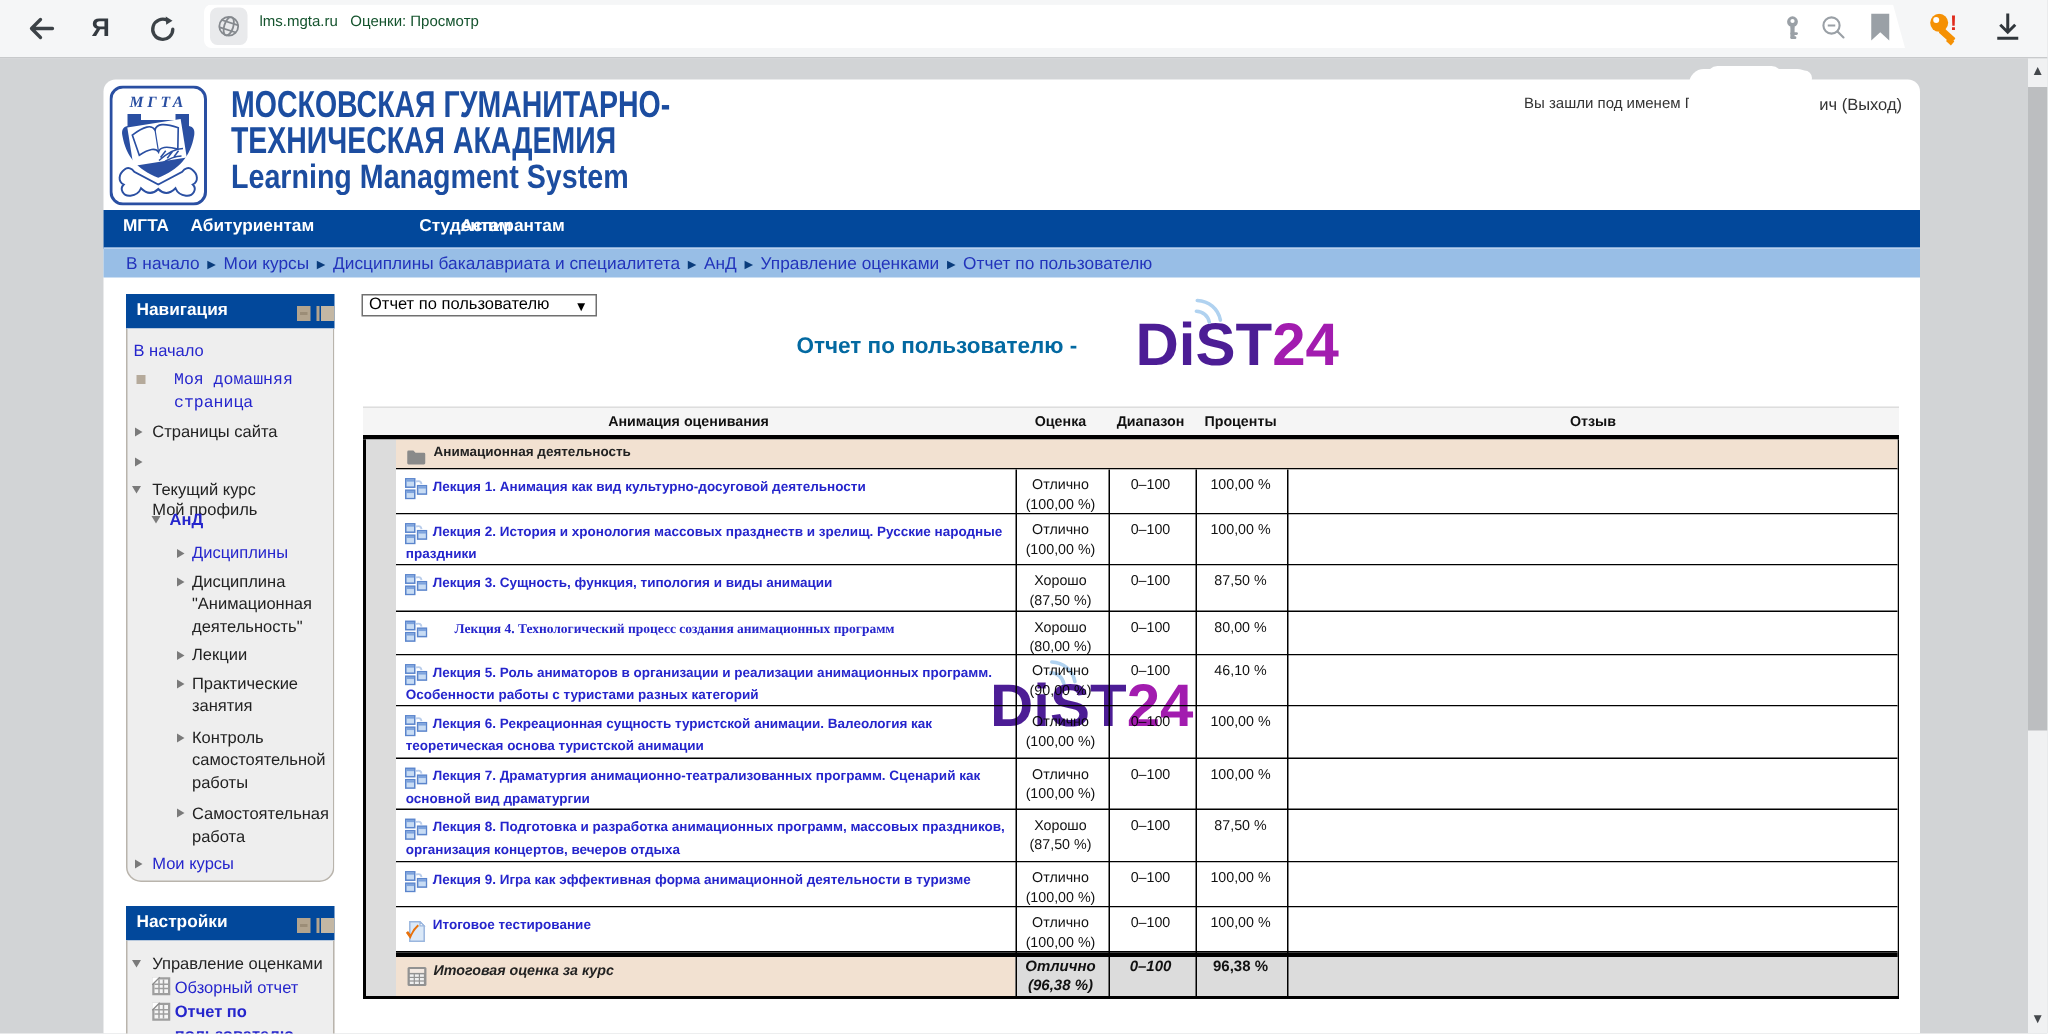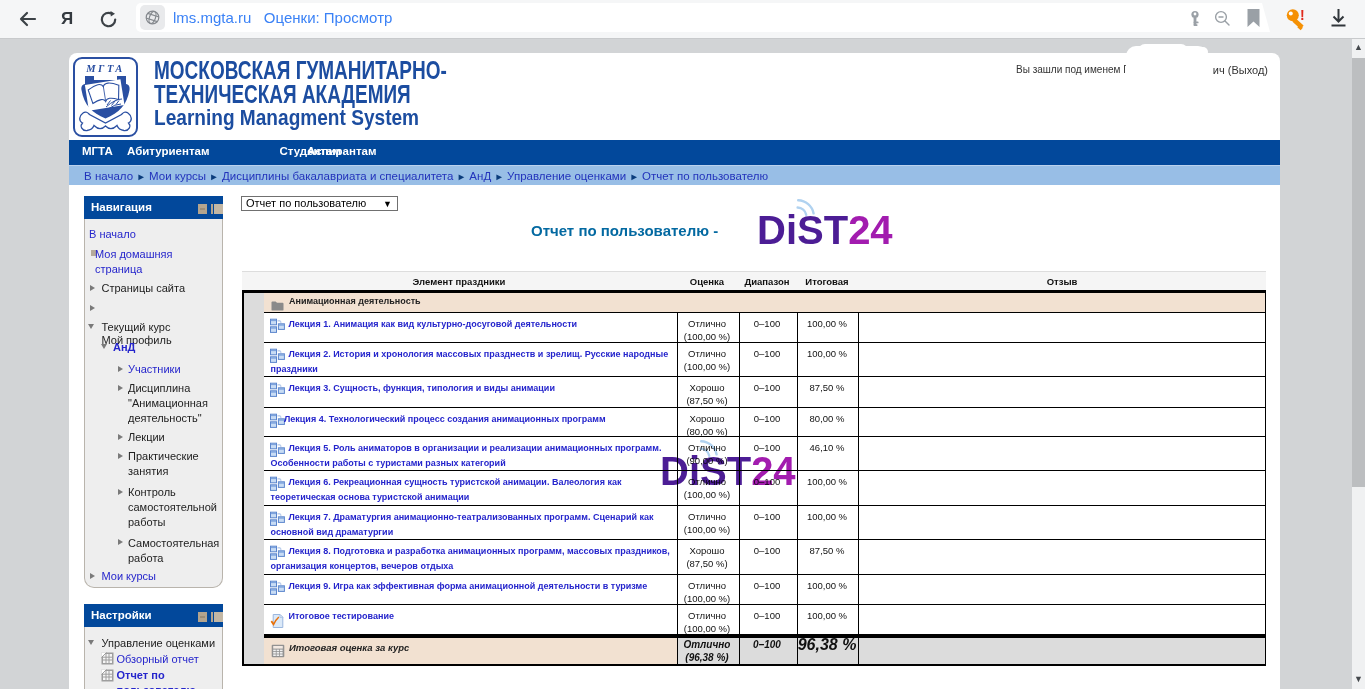--- a/index.html
+++ b/index.html
@@ -1,21 +1,21 @@
 <!DOCTYPE html>
 <html><head>
 <meta charset="utf-8">
 <style>
   html,body{margin:0;padding:0;}
   body{width:1365px;height:689px;overflow:hidden;background:#d2d4d6;font-family:"Liberation Sans",sans-serif;position:relative;}
   .abs{position:absolute;}
   #chrome{position:absolute;left:0;top:0;width:1365px;height:39px;background:#f5f6f7;border-bottom:1px solid #c8cacc;box-sizing:border-box;}
   #addrbar{position:absolute;left:136px;top:3px;width:1134px;height:29px;background:#fff;border-radius:5px 0 0 5px;clip-path:polygon(0 0,1126px 0,1134px 100%,0 100%);}
   #urlchip{position:absolute;left:4px;top:2px;width:25px;height:25px;background:#e9eaec;border-radius:5px;}
-  .ctext{font-size:15px;color:#3b82f6;}
+  .ctext{font-size:10px;color:#14532d;}
   #page{position:absolute;left:69px;top:53px;width:1211px;height:636px;background:#fff;border-radius:8px 8px 0 0;}
   #sbtrack{position:absolute;left:1352px;top:39px;width:13px;height:650px;background:#f0f1f2;}
   #sbthumb{position:absolute;left:1352px;top:58px;width:13px;height:429px;background:#bcbec0;}
   .hdrline{color:#1c4da0;font-weight:bold;transform-origin:left top;white-space:nowrap;}
   #navbar{position:absolute;left:69px;top:140px;width:1211px;height:26px;background:#02489b;}
   #navbar span{color:#fff;font-weight:bold;font-size:11.5px;position:absolute;top:5px;}
   #crumbs{position:absolute;left:69px;top:165px;width:1211px;height:20px;background:#98bee6;border-top:1px solid #bad1ee;box-sizing:border-box;font-size:11.5px;letter-spacing:0.02px;}
   #crumbs a{color:#2233bb;text-decoration:none;}
   .crarr{color:#0a3c7c;font-size:9.5px;}
   .blockhdr{position:absolute;left:84px;width:139px;height:23px;background:#02489b;color:#fff;font-weight:bold;font-size:11.5px;box-sizing:border-box;padding:5px 0 0 7px;}
@@ -112,31 +112,31 @@
 </div>
 <div id="crumbs">
   <div class="abs" style="left:15px;top:3.5px;"><a>В начало</a> <span class="crarr">►</span> <a>Мои курсы</a> <span class="crarr">►</span> <a>Дисциплины бакалавриата и специалитета</a> <span class="crarr">►</span> <a>АнД</a> <span class="crarr">►</span> <a>Управление оценками</a> <span class="crarr">►</span> <a>Отчет по пользователю</a></div>
 </div>
 <div class="blockhdr" style="top:196px;">Навигация</div>
 <div class="blockbody" style="top:219px;height:369px;border-radius:0 0 10px 10px;"></div>
 <div class="blockhdr" style="top:604px;">Настройки</div>
 <div class="blockbody" style="top:627px;height:70px;"></div>
 <div class="nli" style="left:89px;top:227px;width:130px;"><a>В начало</a></div>
 <div class="abs" style="left:91px;top:250px;width:6px;height:6px;background:#b5aa9b;"></div>
-<div class="nli" style="left:95px;top:247px;width:130px;"><a>Моя домашняя<br>страница</a></div>
+<div class="nli" style="left:116px;top:247px;width:130px;font-family:Liberation Mono, monospace;"><a>Моя домашняя<br>страница</a></div>
 <div class="tri tri-r" style="left:90px;top:284.5px;"></div>
 <div class="nli" style="left:101.5px;top:281px;width:130px;">Страницы сайта</div>
 <div class="tri tri-r" style="left:90px;top:304.5px;"></div>
 <div class="nli" style="left:101.5px;top:301px;width:130px;margin-top:32px;">Мой профиль</div>
 <div class="tri tri-d" style="left:88px;top:324px;"></div>
 <div class="nli" style="left:101.5px;top:320px;width:130px;">Текущий курс</div>
 <div class="tri tri-d" style="left:101px;top:344px;"></div>
 <div class="nli" style="left:113px;top:340px;width:130px;"><a style="font-weight:bold;">АнД</a></div>
 <div class="tri tri-r" style="left:118px;top:365.5px;"></div>
-<div class="nli" style="left:128px;top:362px;width:130px;"><a>Участники</a></div>
+<div class="nli" style="left:128px;top:362px;width:130px;"><a>Дисциплины</a></div>
 <div class="tri tri-r" style="left:118px;top:384.5px;"></div>
 <div class="nli" style="left:128px;top:381px;width:110px;">Дисциплина<br>"Анимационная<br>деятельность"</div>
 <div class="tri tri-r" style="left:118px;top:433.5px;"></div>
 <div class="nli" style="left:128px;top:430px;width:130px;">Лекции</div>
 <div class="tri tri-r" style="left:118px;top:452.5px;"></div>
 <div class="nli" style="left:128px;top:449px;width:100px;">Практические<br>занятия</div>
 <div class="tri tri-r" style="left:118px;top:488.5px;"></div>
 <div class="nli" style="left:128px;top:485px;width:106px;">Контроль<br>самостоятельной<br>работы</div>
 <div class="tri tri-r" style="left:118px;top:538.5px;"></div>
 <div class="nli" style="left:128px;top:536px;width:106px;">Самостоятельная<br>работа</div>
@@ -187,24 +187,24 @@
       <path d="M13.2 6.3 A 16.2 16.2 0 0 1 28.6 19.4"></path>
     </g>
   </svg>
 <svg class="abs" style="left:688px;top:435px;z-index:51;mix-blend-mode:multiply;" width="42" height="28" viewBox="0 0 42 28">
     <g stroke="#b0d2f0" stroke-width="2.4" fill="none" stroke-linecap="round">
       <path d="M12.6 13.5 A 9 9 0 0 1 21.2 20.8"></path>
       <path d="M13.2 6.3 A 16.2 16.2 0 0 1 28.6 19.4"></path>
     </g>
   </svg>
 <div class="abs" style="left:242px;top:271px;width:1024px;height:19px;background:#f5f5f5;border-top:1px solid #ddd;box-sizing:border-box;"></div>
-<div class="abs" style="left:359px;top:276px;width:200px;text-align:center;font-size:9.5px;font-weight:bold;color:#111;">Элемент праздники</div>
+<div class="abs" style="left:359px;top:276px;width:200px;text-align:center;font-size:9.5px;font-weight:bold;color:#111;">Анимация оценивания</div>
 <div class="abs" style="left:607px;top:276px;width:200px;text-align:center;font-size:9.5px;font-weight:bold;color:#111;">Оценка</div>
 <div class="abs" style="left:667px;top:276px;width:200px;text-align:center;font-size:9.5px;font-weight:bold;color:#111;">Диапазон</div>
-<div class="abs" style="left:727px;top:276px;width:200px;text-align:center;font-size:9.5px;font-weight:bold;color:#111;">Итоговая</div>
+<div class="abs" style="left:727px;top:276px;width:200px;text-align:center;font-size:9.5px;font-weight:bold;color:#111;">Проценты</div>
 <div class="abs" style="left:962px;top:276px;width:200px;text-align:center;font-size:9.5px;font-weight:bold;color:#111;">Отзыв</div>
 <div class="abs" style="left:242px;top:290px;width:1024px;height:3px;background:#000;"></div>
 <div class="abs" style="left:242px;top:293px;width:2px;height:373px;background:#000;"></div>
 <div class="abs" style="left:1265px;top:293px;width:1px;height:373px;background:#000;"></div>
 <div class="abs" style="left:244px;top:293px;width:20px;height:371px;background:#dcdcdc;"></div>
 <div class="abs" style="left:264px;top:293px;width:1001px;height:19px;background:#f2e1d1;border-bottom:1px solid #000;"></div>
 <div class="abs" style="left:271px;top:297px;"><svg width="13" height="10" viewBox="0 0 13 10">
       <path d="M0.5 1.3 Q0.5 0.4 1.4 0.4 H4.6 L6 1.8 H11.6 Q12.5 1.8 12.5 2.7 V8.7 Q12.5 9.6 11.6 9.6 H1.4 Q0.5 9.6 0.5 8.7 Z" fill="#8a8a8a"></path>
     </svg></div>
 <div class="abs" style="left:289px;top:296px;font-size:9px;font-weight:bold;color:#222;">Анимационная деятельность</div>
@@ -253,21 +253,21 @@
 <div class="abs" style="left:264px;top:408px;width:1001px;height:28px;background:#fff;border-bottom:1px solid #000;"></div>
 <div class="abs" style="left:270px;top:413px;"><svg width="15" height="15" viewBox="0 0 15 15">
       <rect x="0.5" y="1.2" width="6" height="5.6" fill="#c8dcf4" stroke="#5b85cc" stroke-width="1"></rect>
       <rect x="0.9" y="1.6" width="5.2" height="1.5" fill="#7da3dd"></rect>
       <rect x="0.5" y="8.8" width="6" height="5.6" fill="#c8dcf4" stroke="#5b85cc" stroke-width="1"></rect>
       <rect x="0.9" y="9.2" width="5.2" height="1.5" fill="#7da3dd"></rect>
       <rect x="8.4" y="5.8" width="6" height="5.6" fill="#c8dcf4" stroke="#5b85cc" stroke-width="1"></rect>
       <rect x="8.8" y="6.2" width="5.2" height="1.5" fill="#7da3dd"></rect>
       <path d="M7.4 3 Q10.6 2 11 4.8" stroke="#b9cdec" stroke-width="1.3" fill="none"></path>
     </svg></div>
-<div class="abs" style="left:266px;top:412px;width:458px;line-height:15px;font-size:9px;"><span style="display:inline-block;width:18px;"></span><span class="link">Лекция 4. Технологический процесс создания анимационных программ</span></div>
+<div class="abs" style="left:285px;top:412px;width:458px;line-height:15px;font-size:9px;font-family:Liberation Serif, serif;"><span style="display:inline-block;width:18px;"></span><span class="link">Лекция 4. Технологический процесс создания анимационных программ</span></div>
 <div class="gtxt" style="left:648px;top:412px;width:118px;">Хорошо<br>(80,00 %)</div>
 <div class="gtxt" style="left:708px;top:412px;width:118px;">0–100</div>
 <div class="gtxt" style="left:768px;top:412px;width:118px;">80,00 %</div>
 <div class="abs" style="left:264px;top:437px;width:1001px;height:33px;background:#fff;border-bottom:1px solid #000;"></div>
 <div class="abs" style="left:270px;top:442px;"><svg width="15" height="15" viewBox="0 0 15 15">
       <rect x="0.5" y="1.2" width="6" height="5.6" fill="#c8dcf4" stroke="#5b85cc" stroke-width="1"></rect>
       <rect x="0.9" y="1.6" width="5.2" height="1.5" fill="#7da3dd"></rect>
       <rect x="0.5" y="8.8" width="6" height="5.6" fill="#c8dcf4" stroke="#5b85cc" stroke-width="1"></rect>
       <rect x="0.9" y="9.2" width="5.2" height="1.5" fill="#7da3dd"></rect>
       <rect x="8.4" y="5.8" width="6" height="5.6" fill="#c8dcf4" stroke="#5b85cc" stroke-width="1"></rect>
@@ -358,18 +358,18 @@
         <rect x="5.6" y="8" width="2.6" height="1.6"></rect>
         <rect x="9" y="8" width="2.6" height="1.6"></rect>
         <rect x="2.2" y="10.4" width="2.6" height="1.6"></rect>
         <rect x="5.6" y="10.4" width="2.6" height="1.6"></rect>
         <rect x="9" y="10.4" width="2.6" height="1.6"></rect>
       </g>
     </svg></div>
 <div class="abs" style="left:289px;top:642px;font-size:9.5px;font-weight:bold;font-style:italic;color:#222;">Итоговая оценка за курс</div>
 <div class="gtxt" style="left:648px;top:638px;width:118px;font-weight:bold;font-style:italic;font-size:10px;">Отлично<br>(96,38 %)</div>
 <div class="gtxt" style="left:708px;top:638px;width:118px;font-weight:bold;font-style:italic;font-size:10px;">0–100</div>
-<div class="gtxt" style="left:768px;top:638px;width:118px;font-weight:bold;font-style:italic;font-size:16px;">96,38 %</div>
+<div class="gtxt" style="left:768px;top:638px;width:118px;font-weight:bold;font-size:10px;">96,38 %</div>
 <div class="abs" style="left:242px;top:664px;width:1024px;height:2px;background:#000;"></div>
 <div class="vline" style="left:677px;top:313px;height:351px;"></div>
 <div class="vline" style="left:739px;top:313px;height:351px;"></div>
 <div class="vline" style="left:797px;top:313px;height:351px;"></div>
 <div class="vline" style="left:858px;top:313px;height:351px;"></div>
 
 </body></html>

